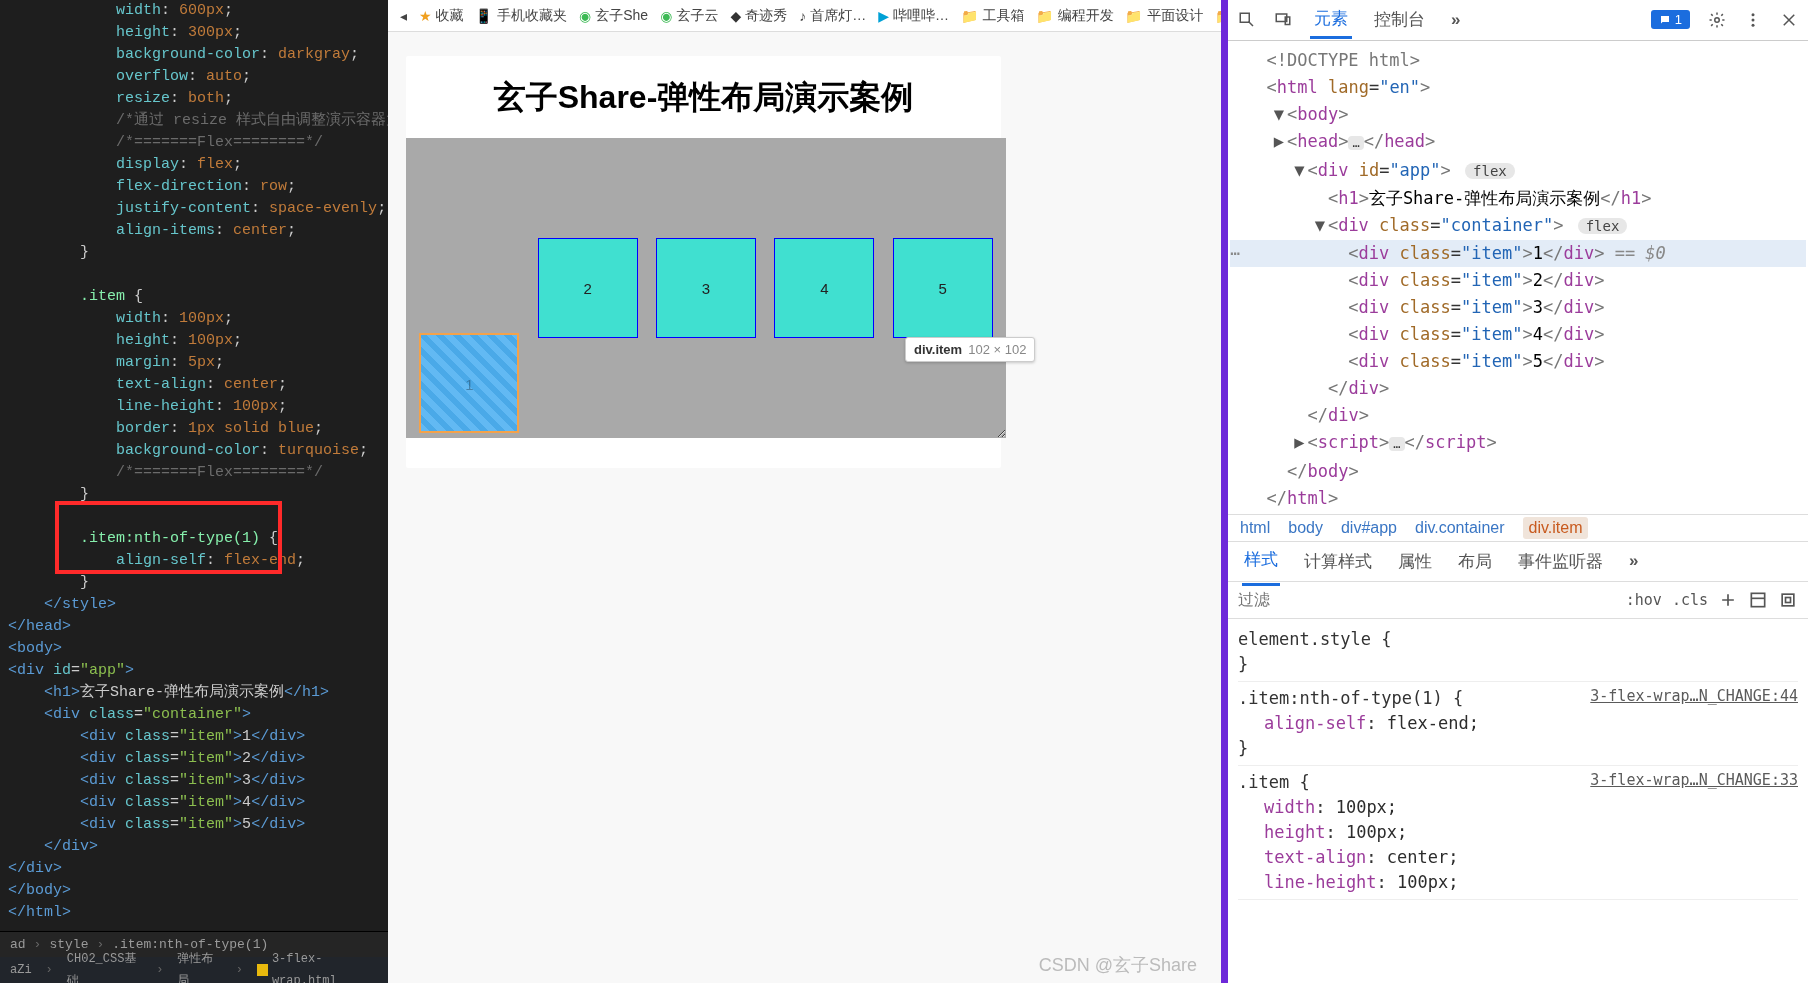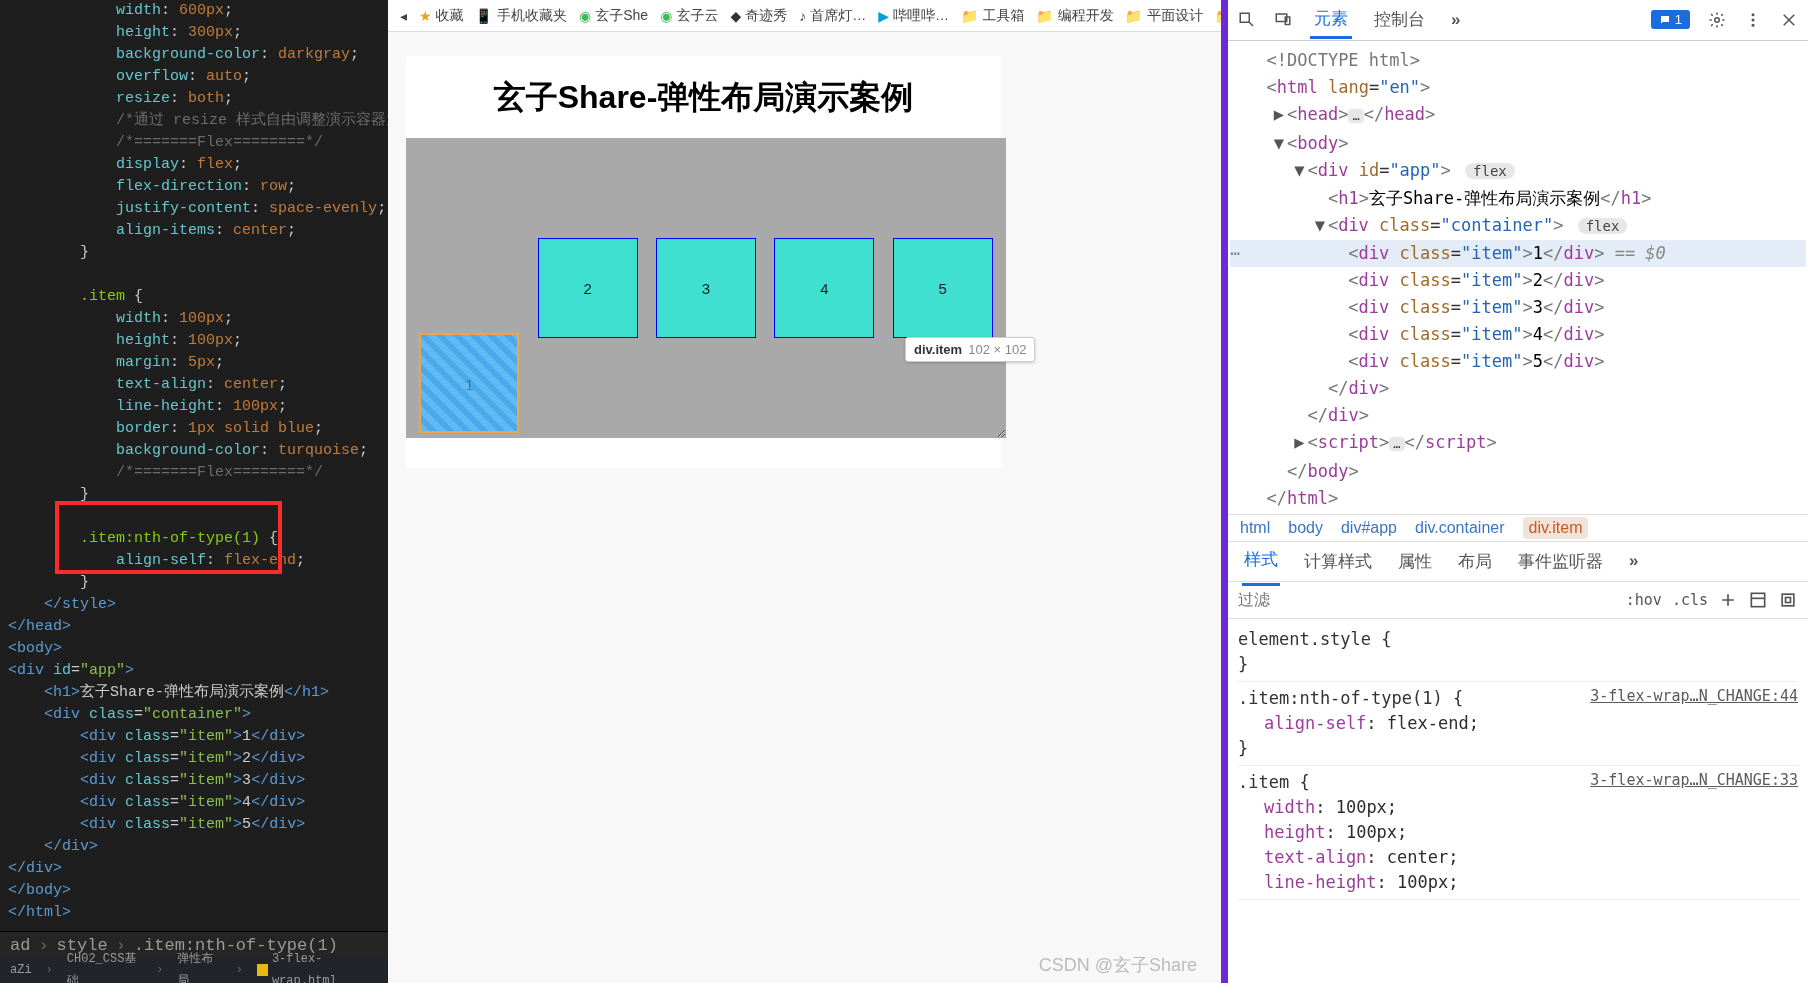--- a/index.html
+++ b/index.html
@@ -2,29 +2,29 @@
 <html><head>
 <meta charset="utf-8">
 <style>
   * { box-sizing: border-box; margin: 0; padding: 0; }
   html, body { width: 1808px; height: 983px; font-family: "Microsoft YaHei", Arial, sans-serif; overflow: hidden; background:#fff; }
   .root { display:flex; height:100%;border-radius:11px; }
   
   .editor-pane { width: 388px; background:#1e1e1e; color:#ccc; display:flex; flex-direction:column; font-family: Consolas, "Courier New", monospace; font-size:15px; line-height:22px; }
   .editor-code { flex:1; overflow-y:auto; overflow-x:auto; padding:0 8px 0 8px; white-space:pre; position:relative; }
   .editor-code .ln {}   
-  .sel { color:#84cc16; }   
+  .sel { color:#86efac; }   
   .prop{ color:#66c6cc; }   
   .val { color:#c17b3a; }   
   .str { color:#8cbf4f; }   
   .punc{ color:#ccc; }
   .cmt { color:#6b6b6b; }
   .tag { color:#5b9bd5; }   
   .redbox { position:absolute; border:4px solid #ff2a2a; left:55px; top:501px; width:227px; height:73px; pointer-events:none; }
-  .editor-status { height:26px; background:#252525; border-top:1px solid #000; color:#9a9a9a; font-size:17px; display:flex; align-items:flex-end; padding:0 10px; gap:8px; }
+  .editor-status { height:26px; background:#252525; border-top:1px solid #000; color:#9a9a9a; font-size:13px; display:flex; align-items:center; padding:0 10px; gap:8px; }
   .editor-status .crumb { color:#9a9a9a; }
   .editor-status .sep { color:#666; }
   .editor-tabs { height:26px; background:#21252b; color:#9a9a9a; font-size:12px; display:flex; align-items:center; padding:0 10px; gap:14px; }
   .editor-tabs .fitem { display:flex; align-items:center; gap:4px; }
   .editor-tabs .jsico { width:12px; height:12px; background:#e8b90d; display:inline-block; }
   .editor-tabs .chev { color:#666; }
 
   
   .preview-pane { width: 833px; background:#f8f8f8; display:flex; flex-direction:column; }
   .toolbar { height:32px; display:flex; align-items:center; gap:12px; padding:0 12px; font-size:14px; color:#444; border-bottom:1px solid #ddd; background:#fff; overflow:hidden; }
@@ -230,22 +230,22 @@
       <span class="ico">
         <svg viewBox="0 0 24 24" stroke="currentColor" stroke-width="2">
             <path d="M5 5l14 14M19 5L5 19"></path>
           </svg>
       </span>
     </div>
 
     <div class="dt-dom" id="dt-dom">
         <div class="node">  <span class="arrow"> </span><span class="ang">&lt;!DOCTYPE html&gt;</span></div>
         <div class="node">  <span class="arrow"> </span><span class="ang">&lt;</span><span class="tagn">html</span> <span class="attr">lang</span>=<span class="attrv">"en"</span><span class="ang">&gt;</span></div>
+        <div class="node">    <span class="arrow">▼</span><span class="ang">&lt;</span><span class="tagn">body</span><span class="ang">&gt;</span></div>
         <div class="node">    <span class="arrow">▶</span><span class="ang">&lt;</span><span class="tagn">head</span><span class="ang">&gt;</span><span class="ellips">…</span><span class="ang">&lt;/</span><span class="tagn">head</span><span class="ang">&gt;</span></div>
-        <div class="node">    <span class="arrow">▼</span><span class="ang">&lt;</span><span class="tagn">body</span><span class="ang">&gt;</span></div>
         <div class="node">      <span class="arrow">▼</span><span class="ang">&lt;</span><span class="tagn">div</span> <span class="attr">id</span>=<span class="attrv">"app"</span><span class="ang">&gt;</span> <span class="pill">flex</span></div>
         <div class="node">        <span class="arrow"> </span><span class="ang">&lt;</span><span class="tagn">h1</span><span class="ang">&gt;</span><span class="txt">玄子Share-弹性布局演示案例</span><span class="ang">&lt;/</span><span class="tagn">h1</span><span class="ang">&gt;</span></div>
         <div class="node">        <span class="arrow">▼</span><span class="ang">&lt;</span><span class="tagn">div</span> <span class="attr">class</span>=<span class="attrv">"container"</span><span class="ang">&gt;</span> <span class="pill">flex</span></div>
         <div class="node selline"><span class="rowdots">⋯</span>          <span class="arrow"> </span><span class="ang">&lt;</span><span class="tagn">div</span> <span class="attr">class</span>=<span class="attrv">"item"</span><span class="ang">&gt;</span><span class="txt">1</span><span class="ang">&lt;/</span><span class="tagn">div</span><span class="ang">&gt;</span> <span class="sel-eq">== $0</span></div>
         <div class="node">          <span class="arrow"> </span><span class="ang">&lt;</span><span class="tagn">div</span> <span class="attr">class</span>=<span class="attrv">"item"</span><span class="ang">&gt;</span><span class="txt">2</span><span class="ang">&lt;/</span><span class="tagn">div</span><span class="ang">&gt;</span></div>
         <div class="node">          <span class="arrow"> </span><span class="ang">&lt;</span><span class="tagn">div</span> <span class="attr">class</span>=<span class="attrv">"item"</span><span class="ang">&gt;</span><span class="txt">3</span><span class="ang">&lt;/</span><span class="tagn">div</span><span class="ang">&gt;</span></div>
         <div class="node">          <span class="arrow"> </span><span class="ang">&lt;</span><span class="tagn">div</span> <span class="attr">class</span>=<span class="attrv">"item"</span><span class="ang">&gt;</span><span class="txt">4</span><span class="ang">&lt;/</span><span class="tagn">div</span><span class="ang">&gt;</span></div>
         <div class="node">          <span class="arrow"> </span><span class="ang">&lt;</span><span class="tagn">div</span> <span class="attr">class</span>=<span class="attrv">"item"</span><span class="ang">&gt;</span><span class="txt">5</span><span class="ang">&lt;/</span><span class="tagn">div</span><span class="ang">&gt;</span></div>
         <div class="node">        <span class="arrow"> </span><span class="ang">&lt;/</span><span class="tagn">div</span><span class="ang">&gt;</span></div>
         <div class="node">      <span class="arrow"> </span><span class="ang">&lt;/</span><span class="tagn">div</span><span class="ang">&gt;</span></div>

